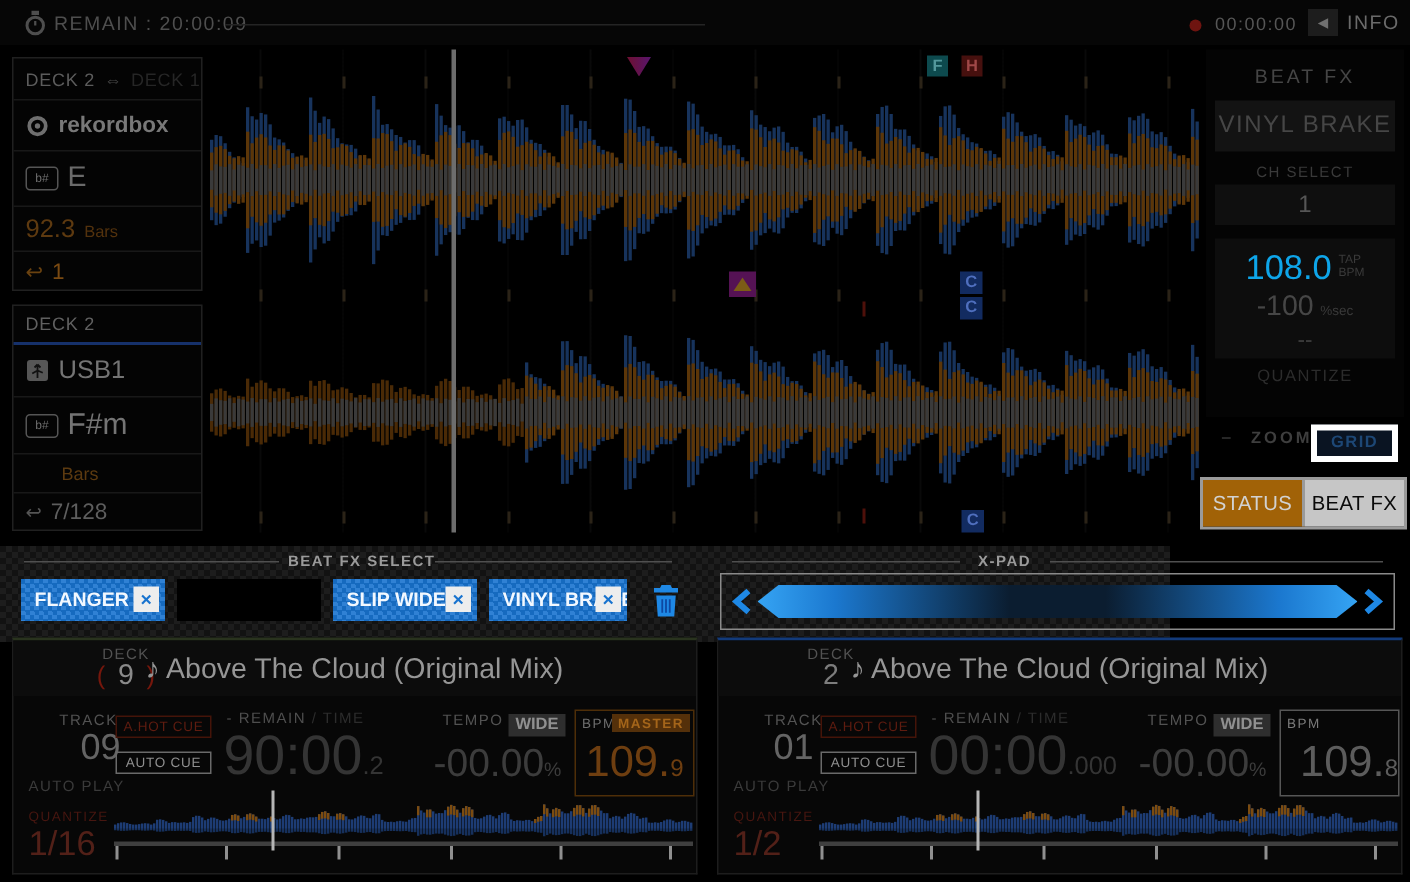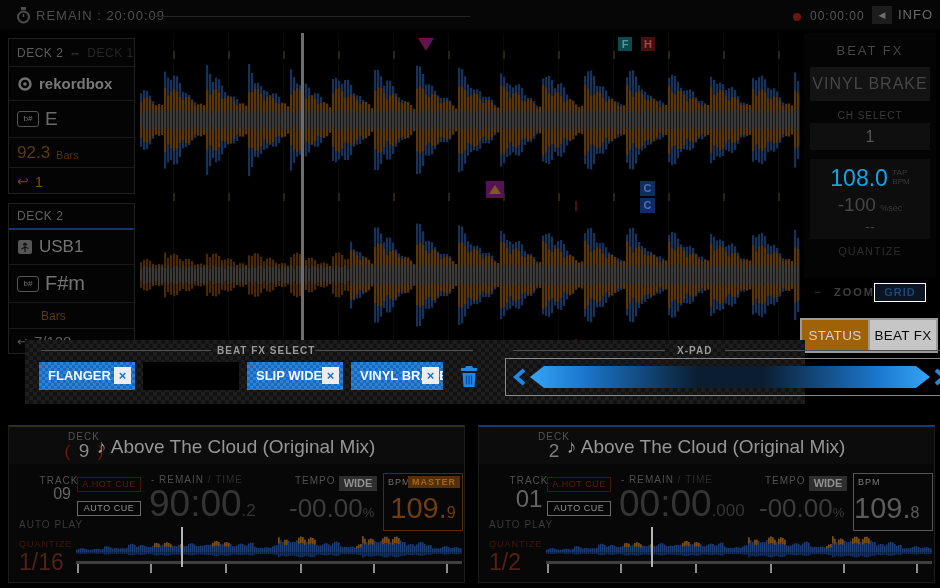--- a/index.html
+++ b/index.html
@@ -23,22 +23,22 @@
     font-size:8px;color:#6e6e6e;text-align:center;line-height:14px;}
   
   .rpanel{position:absolute;left:804px;top:33px;width:132px;height:245px;background:#040404;}
   .fxbox{position:absolute;left:6px;width:120px;background:#131313;text-align:center;}
   
   .tabs{position:absolute;left:800px;top:318px;width:138px;height:35px;display:flex;border:2px solid #9a9a9a;box-sizing:border-box;background:#000;}
   .tab{flex:1;display:flex;align-items:center;justify-content:center;font-size:13.5px;letter-spacing:0.3px;}
   .tab-status{background:#a16207;color:#d2d2d2;border-right:2px solid #9a9a9a;}
   .tab-beatfx{background:#c6c6c6;color:#0a0a0a;}
   
-  .fxstrip{position:absolute;left:0;top:340px;width:780px;height:64px;background:#171717;
-    background-image:repeating-conic-gradient(#1d1d1d 0% 25%,#121212 0% 50%);background-size:8px 8px;margin-left:25px;}
+  .fxstrip{position:absolute;left:0;top:364px;width:780px;height:64px;background:#171717;
+    background-image:repeating-conic-gradient(#1d1d1d 0% 25%,#121212 0% 50%);background-size:8px 8px;}
   .fxtitle{position:absolute;top:5px;font-size:10px;font-weight:bold;color:#9a9a9a;letter-spacing:1px;}
   .fxline{position:absolute;top:10px;height:1px;background:#4f4f4f;}
   .fx-slot{position:absolute;top:22px;height:28px;width:96px;background-color:#1873cf;
     background-image:repeating-conic-gradient(rgba(255,255,255,.10) 0% 25%,rgba(0,0,0,.08) 0% 50%);background-size:6px 6px;
     overflow:hidden;white-space:nowrap;}
   .fx-slot.empty{background:#000;}
   .fx-slot-label{position:absolute;left:9px;top:0;line-height:28px;font-size:13px;font-weight:bold;color:#f2f8ff;}
   .fx-x{position:absolute;right:4px;top:5px;width:17px;height:17px;background:#ededed;color:#1873cf;
     font-size:13px;font-weight:bold;text-align:center;line-height:17px;}
   .xpad-box{position:absolute;left:480px;top:18px;width:450px;height:38px;border:1px solid #8a8a8a;box-sizing:border-box;}
@@ -1430,21 +1430,21 @@
         <span style="font-size:9px;color:#3a3a3a;">%sec</span>
       </div>
       <div style="margin-top:2px;font-size:15px;color:#3e3e3e;">--</div>
     </div>
     <div class="abs" style="left:0;top:212px;width:132px;text-align:center;font-size:11px;color:#2c2c2c;letter-spacing:1px;">QUANTIZE</div>
   </div>
 
   <div class="abs" style="left:810px;top:283px;width:126px;height:18px;">
     <span class="abs" style="left:4px;top:2px;font-size:12px;color:#3e3e3e;">−</span>
     <span class="abs" style="left:24px;top:3px;font-size:11px;font-weight:bold;color:#3e3e3e;letter-spacing:2px;">ZOOM</span>
-    <span class="abs" style="left:64px;top:0;width:50px;height:17px;border:1px solid #ffffff;background:#0a1422;color:#1d4775;font-size:11px;font-weight:bold;letter-spacing:1px;text-align:center;line-height:17px;">GRID</span>
+    <span class="abs" style="left:64px;top:0;width:50px;height:17px;border:4px solid #ffffff;background:#0a1422;color:#1d4775;font-size:11px;font-weight:bold;letter-spacing:1px;text-align:center;line-height:17px;">GRID</span>
   </div>
 
   <div class="tabs">
     <div class="tab tab-status">STATUS</div>
     <div class="tab tab-beatfx">BEAT FX</div>
   </div>
 
   <div class="fxstrip">
     <span class="fxtitle" style="left:192px;">BEAT FX SELECT</span>
     <span class="fxline" style="left:16px;width:170px;"></span>
@@ -1491,21 +1491,21 @@
         <span style="font-size:17px;color:#76170c;">(</span>
         <span style="font-size:19px;color:#8a8a8a;padding:0 4px;">9</span>
         <span style="font-size:17px;color:#76170c;">)</span>
       </div>
       <div class="abs" style="left:88px;top:9px;font-size:19px;color:#969696;white-space:nowrap;">
         <span>♪</span>
         <span>Above The Cloud (Original Mix)</span>
       </div>
     </div>
     <div class="abs small-lbl" style="left:22px;top:48px;width:56px;text-align:center;">TRACK</div>
-    <div class="abs" style="left:6px;top:58px;width:56px;text-align:right;font-size:16px;color:#646464;">09</div>
+    <div class="abs" style="left:30px;top:58px;width:56px;text-align:center;font-size:24px;color:#646464;">09</div>
     <div class="abs" style="left:10px;top:92px;font-size:10px;letter-spacing:1px;color:#3a3a3a;">AUTO PLAY</div>
     <div class="cuebtn" style="left:68px;top:50px;border-color:#451409;color:#5f1c10;">A.HOT CUE</div>
     <div class="cuebtn" style="left:68px;top:74px;border-color:#6a6a6a;color:#8f8f8f;">AUTO CUE</div>
     <div class="abs" style="left:142px;top:47px;font-size:10px;letter-spacing:1px;">
       <span style="color:#4e4e4e;">- REMAIN</span>
       <span style="color:#2c2c2c;">/ TIME</span>
     </div>
     <div class="abs" style="left:140px;top:56px;color:#343434;">
       <span style="font-size:37px;">90:00</span><span style="font-size:17px;">.2</span>
     </div>
@@ -1988,21 +1988,21 @@
     <div class="abs" style="left:140px;top:56px;color:#343434;text-align:right;">
       <span style="font-size:37px;">00:00</span><span style="font-size:17px;">.000</span>
     </div>
     <div class="abs small-lbl" style="left:286px;top:48px;">TEMPO</div>
     <div class="abs" style="left:330px;top:49px;width:38px;height:15px;background:#2e2e2e;color:#909090;font-size:11px;font-weight:bold;text-align:center;line-height:15px;">WIDE</div>
     <div class="abs" style="left:280px;top:66px;color:#3c3c3c;">
       <span style="font-size:26px;">-00.00</span><span style="font-size:13px;">%</span>
     </div>
     <div class="bpmbox" style="border-color:#565656;">
       <span class="abs" style="left:4px;top:3px;font-size:9px;letter-spacing:1px;color:#7a7a7a;">BPM</span>
-      <div class="abs" style="left:0;top:18px;width:100%;text-align:left;color:#5c5c5c;">
+      <div class="abs" style="left:0;top:18px;width:100%;text-align:right;color:#5c5c5c;">
         <span style="font-size:29px;">109.</span><span style="font-size:16px;">8</span>
       </div>
     </div>
     <div class="abs" style="left:10px;top:112px;font-size:9px;letter-spacing:1px;color:#471610;">QUANTIZE</div>
     <div class="abs" style="left:10px;top:122px;font-size:23px;color:#522018;">1/2</div>
     <div class="ovwrap">
       <svg width="386" height="30">
           <rect x="0" y="18.7" width="1.6" height="2.9" fill="#1d3c74"></rect>
           <rect x="0" y="21.599999999999998" width="1.6" height="0.9" fill="#16305c"></rect>
           <rect x="2" y="17.8" width="1.6" height="3.8" fill="#1d3c74"></rect>

